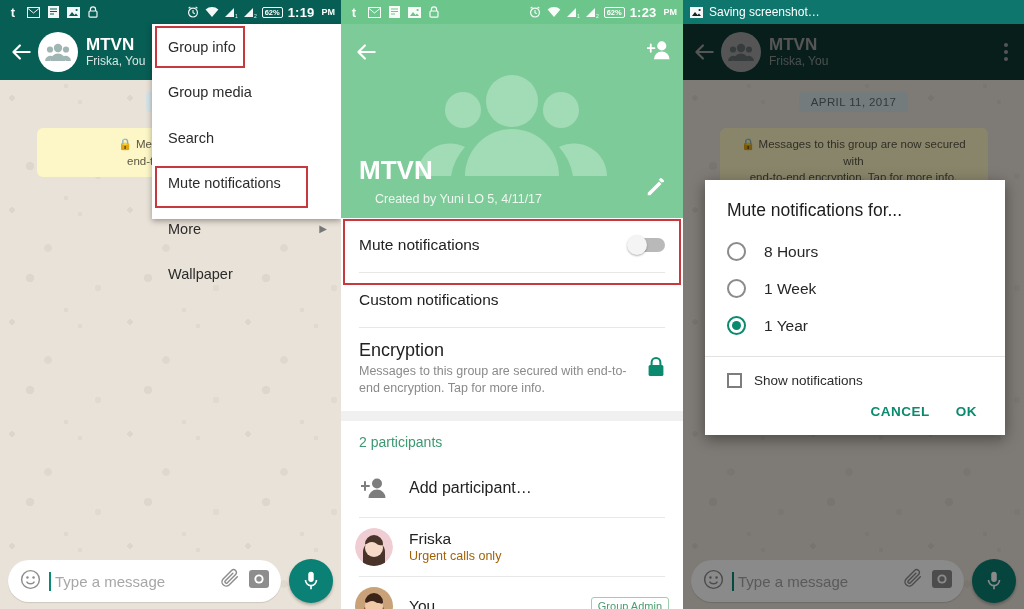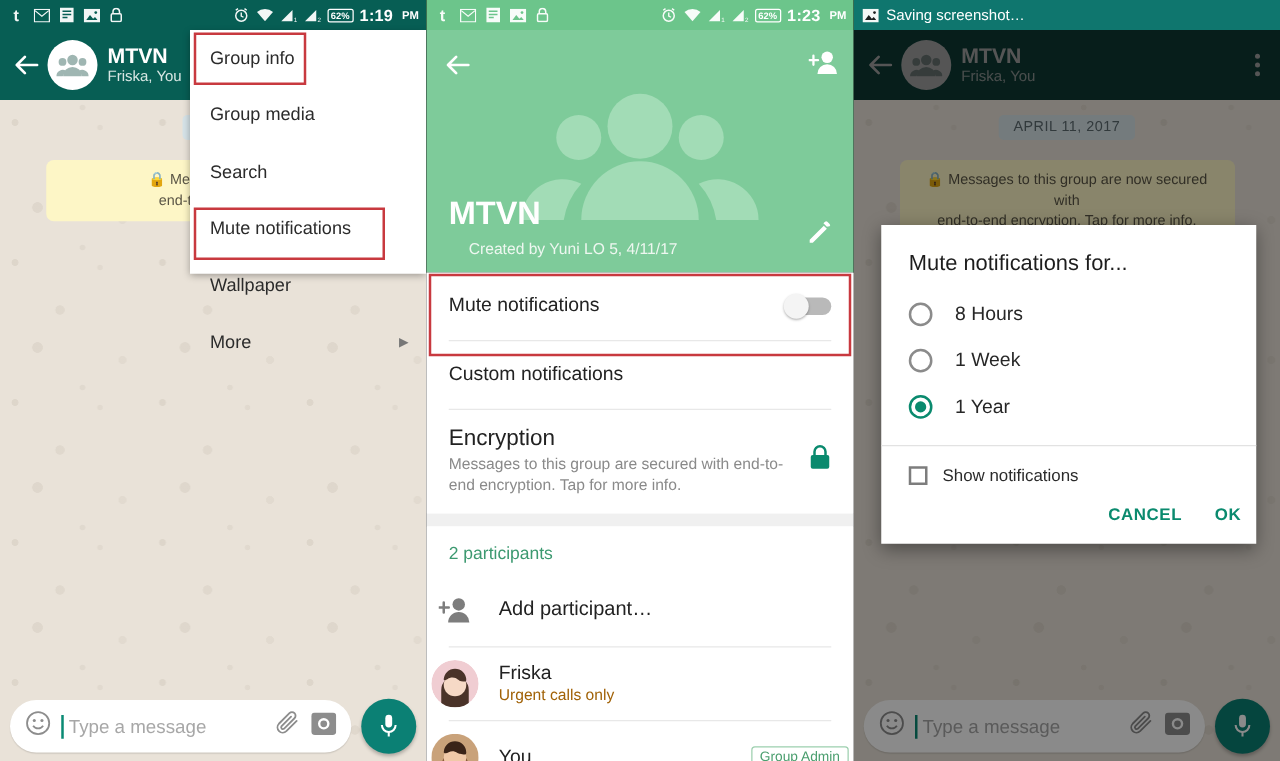--- a/index.html
+++ b/index.html
@@ -135,21 +135,21 @@
                    background: #b9b9b9; border-radius: 7px; }
   .toggle .knob { position: absolute; left: 0; top: -2px; width: 20px; height: 20px;
                   border-radius: 50%; background: #f4f4f4;
                   box-shadow: 0 1px 2px rgba(0,0,0,.3); }
   .enc-wrap { padding: 12px 18px 14px; display: flex; align-items: flex-start; }
   .enc-title { font-size: 18px; color: #222; margin-bottom: 2px; }
   .enc-desc { font-size: 12.5px; color: #8a8a8a; line-height: 1.35; max-width: 272px; }
   .enc-lock { margin-left: auto; align-self: center; }
   .gap { height: 10px; background: #f0f0f0; }
   .ptitle { padding: 13px 18px 9px; font-size: 14px; color: #3c9970; }
-  .prow { display: flex; align-items: center; padding: 10px 4px; min-height: 54px; }
+  .prow { display: flex; align-items: center; padding: 10px 14px; min-height: 54px; }
   .prow .pav { width: 38px; height: 38px; border-radius: 50%; flex: 0 0 38px;
                margin-right: 16px; overflow: hidden; }
   .pname { font-size: 15.5px; color: #222; }
   .pstatus { font-size: 12.5px; color: #a16207; margin-top: 1px; }
   .admin-badge { margin-left: auto; border: 1px solid #9ccfae; color: #4a9e6e;
                  font-size: 11px; padding: 2px 6px; border-radius: 3px; }
   .addico { width: 38px; height: 38px; flex: 0 0 38px; margin-right: 16px;
             display: flex; align-items: center; justify-content: center; }
 
   
@@ -166,21 +166,21 @@
            display: flex; align-items: center; justify-content: center; }
   .radio.on { border-color: #0a8a6e; }
   .radio.on i { width: 9px; height: 9px; border-radius: 50%; background: #0a8a6e; display: block; }
   .dlg-optlabel { font-size: 15.5px; color: #272727; }
   .dlg-sep { height: 1px; background: #e2e2e2; margin-top: 12px; }
   .dlg-check { display: flex; align-items: center; padding: 16px 22px 6px; }
   .cbox { width: 15px; height: 15px; border: 2px solid #7d7d7d; flex: 0 0 15px;
           margin-right: 12px; }
   .cblabel { font-size: 13.5px; color: #2b2b2b; }
   .dlg-actions { display: flex; justify-content: flex-end; gap: 26px;
-                 padding: 10px 12px 16px; }
+                 padding: 10px 28px 16px; }
   .dlg-btn { font-size: 13.5px; font-weight: bold; color: #0a8a6e; letter-spacing: .5px; }
 
   .third-hdr-dim { filter: brightness(.62) saturate(.8); }
 </style>
 </head>
 <body>
 
 <div class="screen">
 
   <div class="panel">
@@ -285,25 +285,25 @@
       <div class="menuitem">
         <span>Group media</span>
         </div>
       <div class="menuitem">
         <span>Search</span>
         </div>
       <div class="menuitem">
         <span>Mute notifications</span>
         </div>
       <div class="menuitem">
-        <span>Wallpaper</span>
-        </div>
-      <div class="menuitem">
         <span>More</span>
         <span class="caretright">▶</span>
+        </div>
+      <div class="menuitem">
+        <span>Wallpaper</span>
         </div>
     </div>
     <div class="hl-box" style="top:26px;left:155px;width:90px;height:42px"></div>
     <div class="hl-box" style="top:166px;left:155px;width:153px;height:42px"></div>
 
     <div class="composer">
       <div class="inputpill">
         <span>
           <svg width="21" height="21" viewBox="0 0 22 22">
               <circle cx="11" cy="11" r="9.3" fill="none" stroke="#8d8d8d" stroke-width="1.5"></circle>

